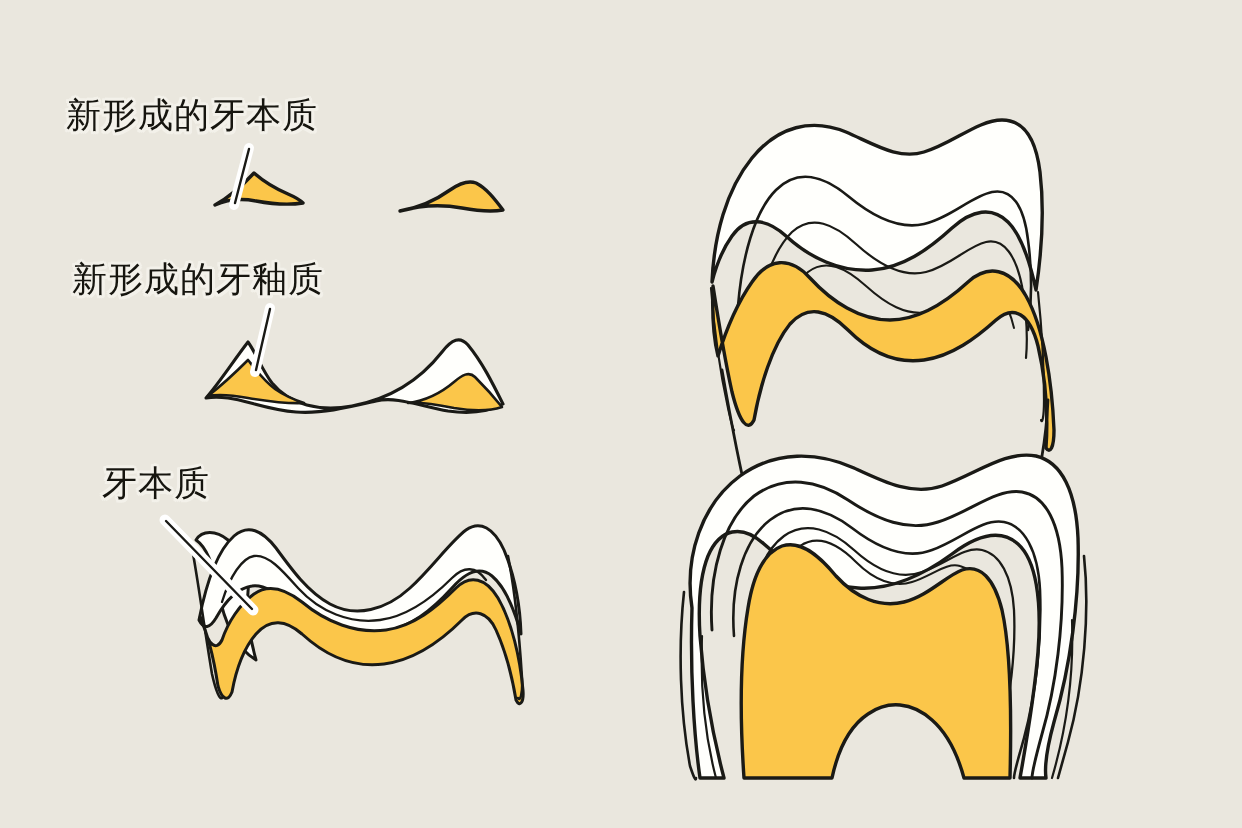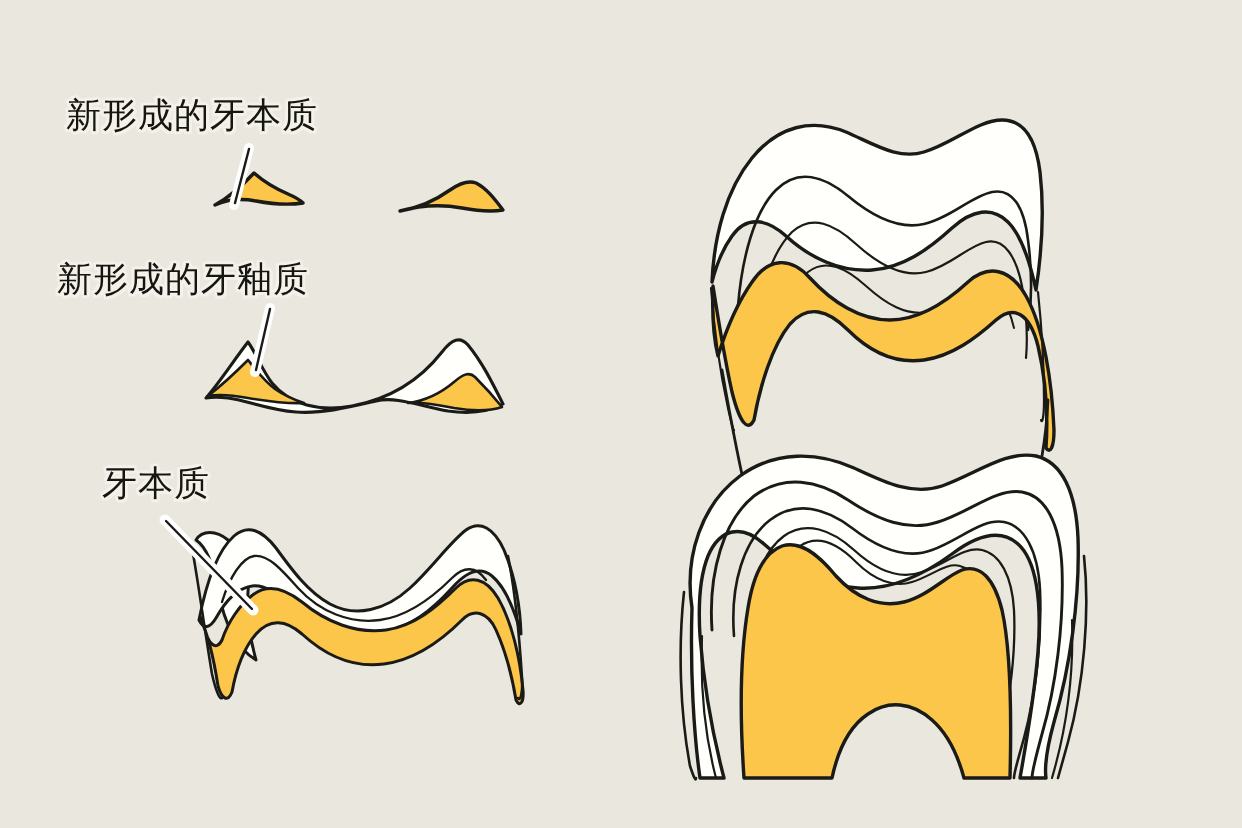--- a/index.html
+++ b/index.html
@@ -38,21 +38,21 @@
     text-shadow:
       -2px -2px 0 #f3f1ea,  2px -2px 0 #f3f1ea,
       -2px  2px 0 #f3f1ea,  2px  2px 0 #f3f1ea,
       -3px  0   0 #f3f1ea,  3px  0   0 #f3f1ea,
        0   -3px 0 #f3f1ea,  0    3px 0 #f3f1ea,
       -2px  3px 0 #f3f1ea,  2px  3px 0 #f3f1ea,
       -3px -2px 0 #f3f1ea,  3px  2px 0 #f3f1ea;
     line-height: 1.1;
   }
   #label-new-dentin { left: 66px;  top: 96px; }
-  #label-new-enamel { left: 57px;  top: 260px; }
+  #label-new-enamel { left: 72px;  top: 260px; }
   #label-dentin     { left: 68px;  top: 464px; margin-left: 34px; }
 </style>
 </head>
 <body>
 
 <div id="diagram-root">
 
   <svg id="tooth-svg" viewBox="0 0 1242 828" xmlns="http://www.w3.org/2000/svg">
 
     <g>

